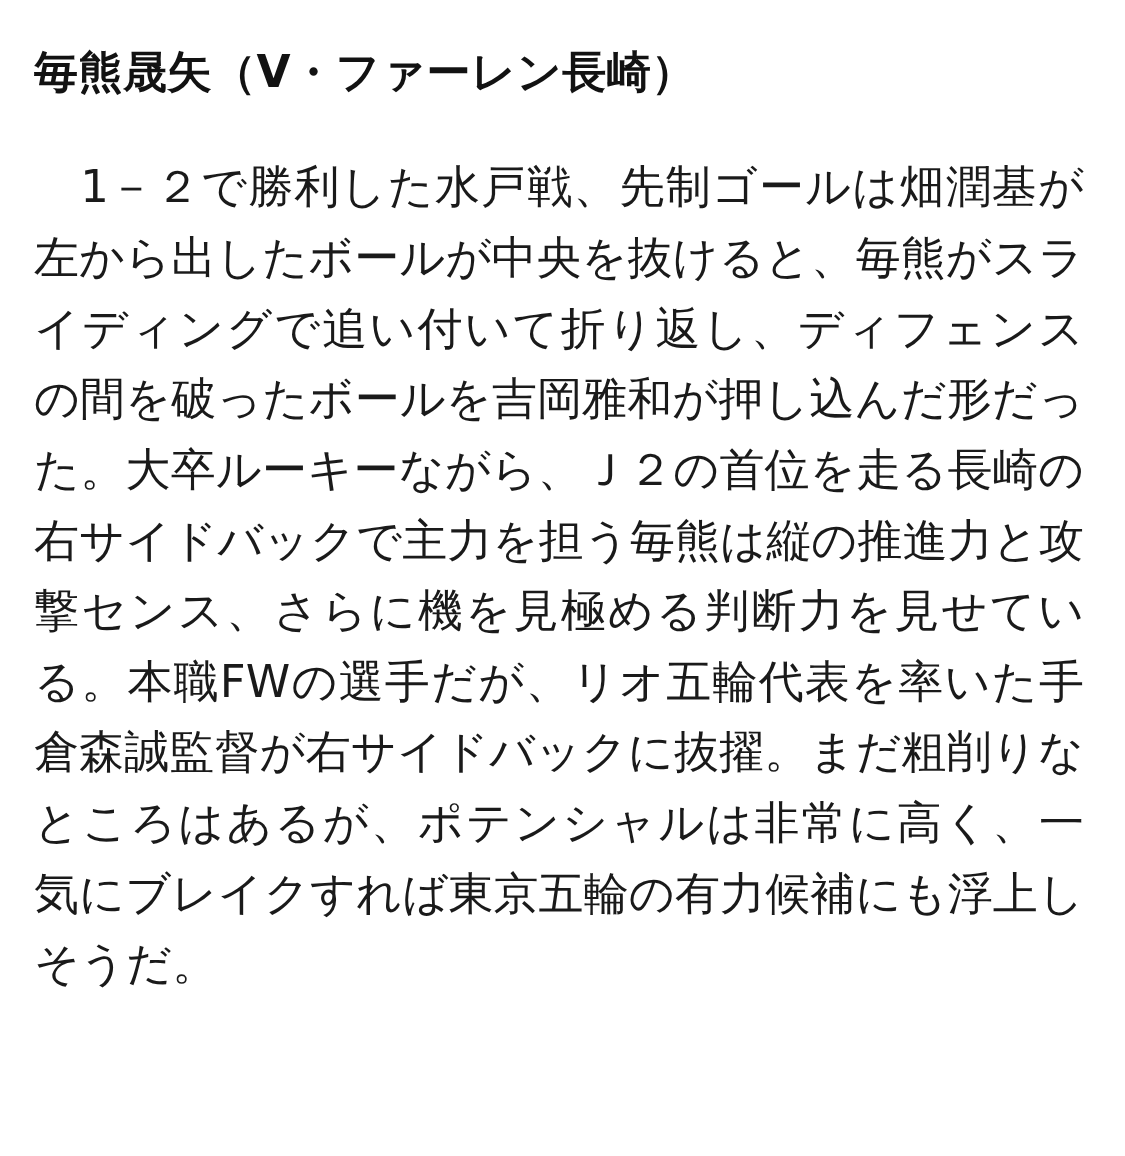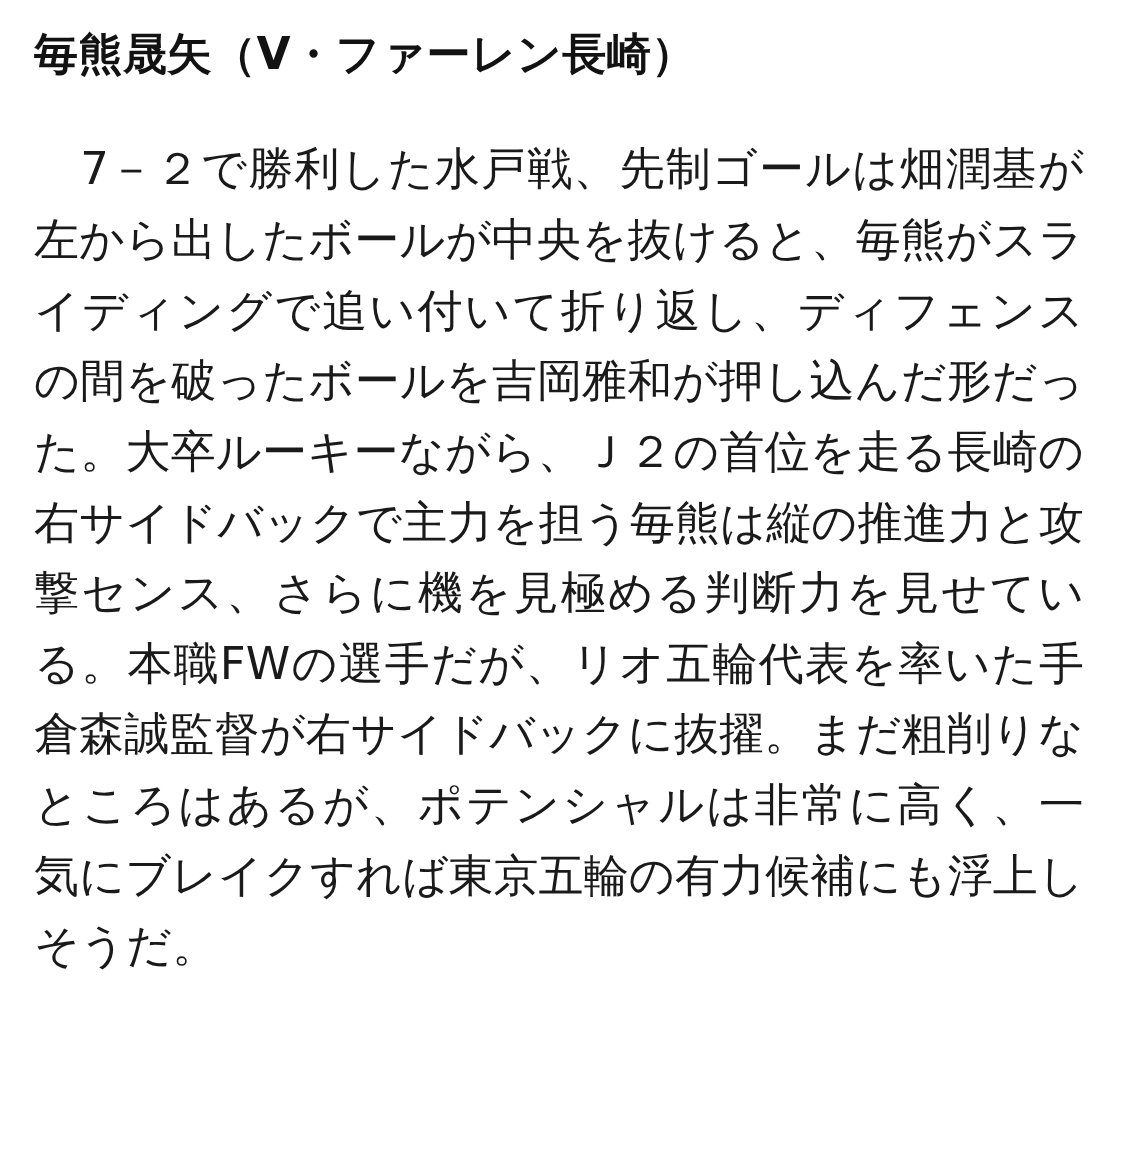--- a/index.html
+++ b/index.html
@@ -8,21 +8,21 @@
     background: #ffffff;
   }
   body {
     width: 1125px;
     min-height: 1156px;
     font-family: "DejaVu Sans", "Liberation Sans", sans-serif;
     color: #1a1a1a;
     -webkit-font-smoothing: antialiased;
   }
   .article {
-    padding: 26px 34px 0 34px;
+    padding: 44px 34px 0 34px;
     box-sizing: border-box;
     width: 1118px;
   }
   .article-heading {
     font-size: 44px;
     line-height: 1.28;
     font-weight: 700;
     letter-spacing: 0.5px;
     margin: 0 0 52px 0;
     color: #121212;
@@ -36,14 +36,14 @@
     color: #1a1a1a;
     text-align: justify;
     text-justify: inter-character;
   }
 </style>
 </head>
 <body>
 
 <div class="article">
   <h1 class="article-heading">毎熊晟矢（V・ファーレン長崎）</h1>
-  <p class="article-body">　7－２で勝利した水戸戦、先制ゴールは畑潤基が左から出したボールが中央を抜けると、毎熊がスライディングで追い付いて折り返し、ディフェンスの間を破ったボールを吉岡雅和が押し込んだ形だった。大卒ルーキーながら、Ｊ２の首位を走る長崎の右サイドバックで主力を担う毎熊は縦の推進力と攻撃センス、さらに機を見極める判断力を見せている。本職FWの選手だが、リオ五輪代表を率いた手倉森誠監督が右サイドバックに抜擢。まだ粗削りなところはあるが、ポテンシャルは非常に高く、一気にブレイクすれば東京五輪の有力候補にも浮上しそうだ。</p>
+  <p class="article-body">　1－２で勝利した水戸戦、先制ゴールは畑潤基が左から出したボールが中央を抜けると、毎熊がスライディングで追い付いて折り返し、ディフェンスの間を破ったボールを吉岡雅和が押し込んだ形だった。大卒ルーキーながら、Ｊ２の首位を走る長崎の右サイドバックで主力を担う毎熊は縦の推進力と攻撃センス、さらに機を見極める判断力を見せている。本職FWの選手だが、リオ五輪代表を率いた手倉森誠監督が右サイドバックに抜擢。まだ粗削りなところはあるが、ポテンシャルは非常に高く、一気にブレイクすれば東京五輪の有力候補にも浮上しそうだ。</p>
 </div>
 
 </body></html>

